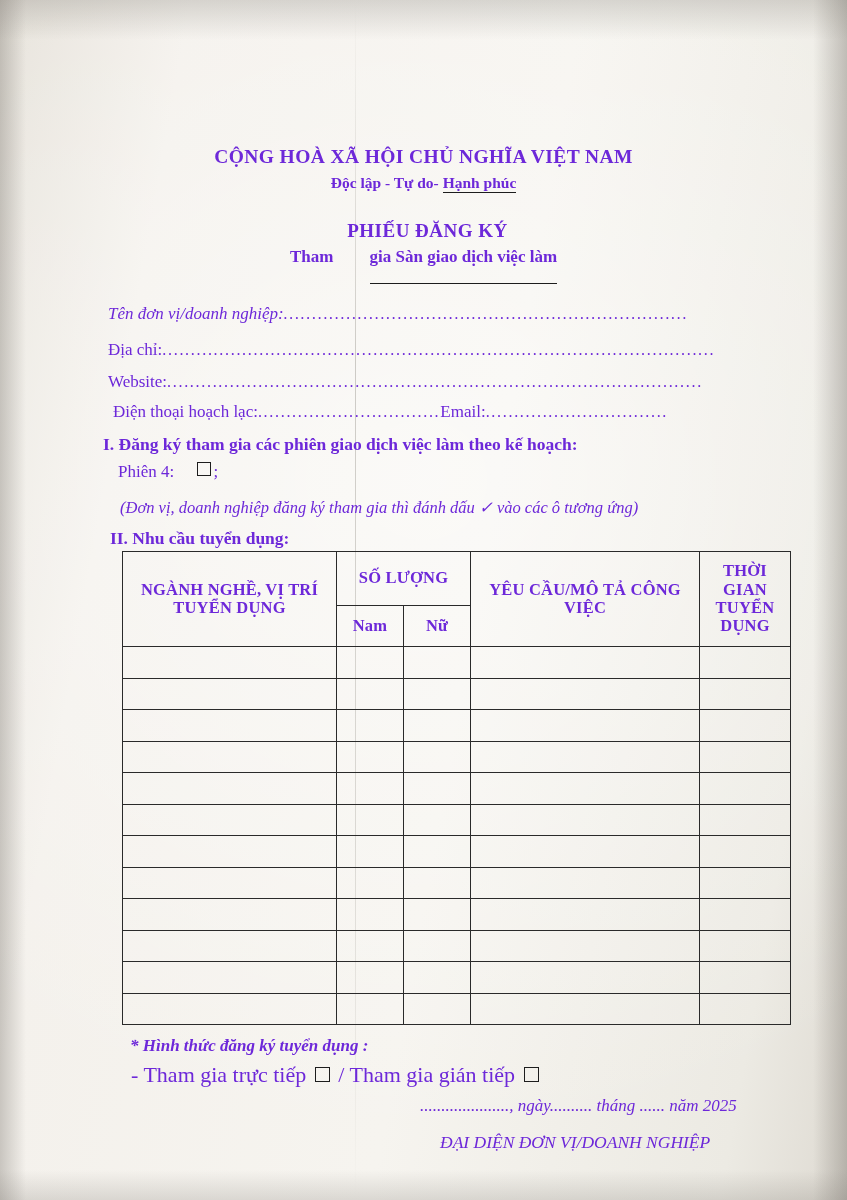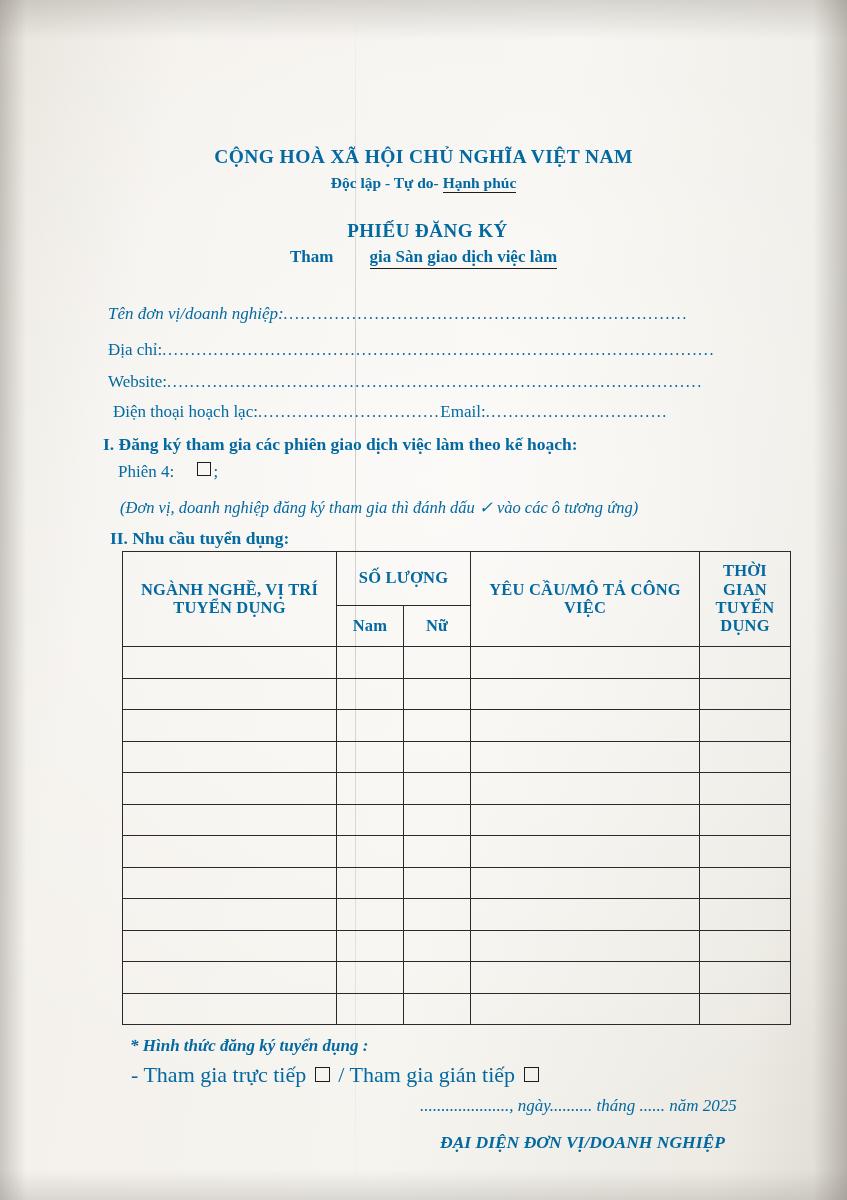--- a/index.html
+++ b/index.html
@@ -47,21 +47,21 @@
   }
   .edge-shade-bottom {
     position: absolute;
     bottom: 0; left: 0; width: 100%; height: 30px;
     background: linear-gradient(0deg, rgba(120,115,108,0.22), rgba(120,115,108,0));
     pointer-events: none;
   }
   .content {
     position: absolute;
     inset: 0;
-    color: #0369a1;
+    color: #6d28d9;
   }
 
   
   .nation-title {
     position: absolute;
     top: 146px;
     left: 0; right: 0;
     text-align: center;
     font-weight: bold;
     font-size: 19.5px;
@@ -91,21 +91,21 @@
   .doc-subtitle {
     position: absolute;
     top: 247px;
     left: 0; right: 0;
     text-align: center;
     font-weight: bold;
     font-size: 17px;
   }
   .doc-subtitle span.u {
     border-bottom: 1.5px solid #1d1d1d;
-    padding-bottom: 2px;
+    padding-bottom: 17px;
     margin-left: 32px;
   }
 
   
   .field {
     position: absolute;
     font-size: 17px;
     white-space: nowrap;
   }
   .dots {
@@ -226,21 +226,21 @@
     font-size: 17px;
     font-style: italic;
     white-space: nowrap;
   }
   .foot-sign {
     position: absolute;
     top: 1132px;
     left: 440px;
     font-size: 17.5px;
     font-style: italic;
-    font-weight: bold;
+    font-weight: normal;
     white-space: nowrap;
   }
   .fold-line {
     position: absolute;
     top: 0;
     left: 355px;
     width: 1px;
     height: 1200px;
     background: linear-gradient(180deg, rgba(150,146,138,0) 0%, rgba(150,146,138,0.45) 30%, rgba(150,146,138,0.30) 70%, rgba(150,146,138,0) 100%);
     pointer-events: none;

